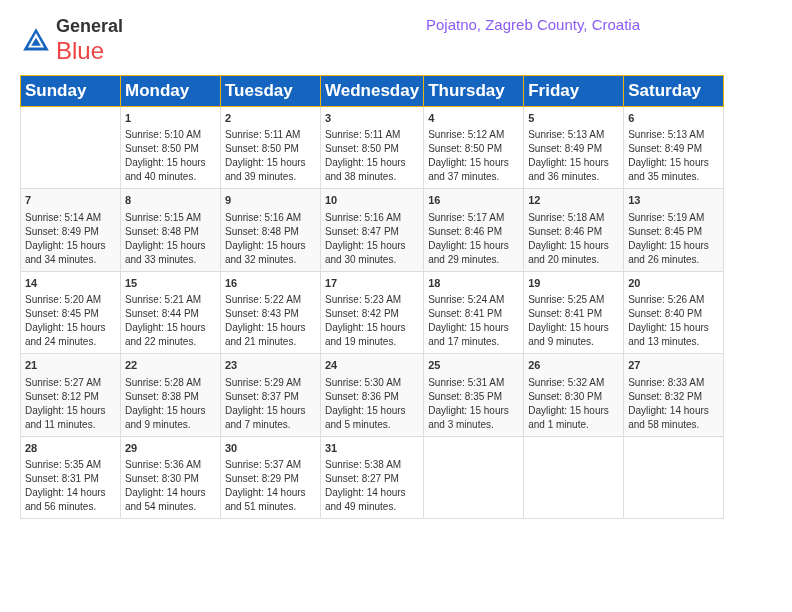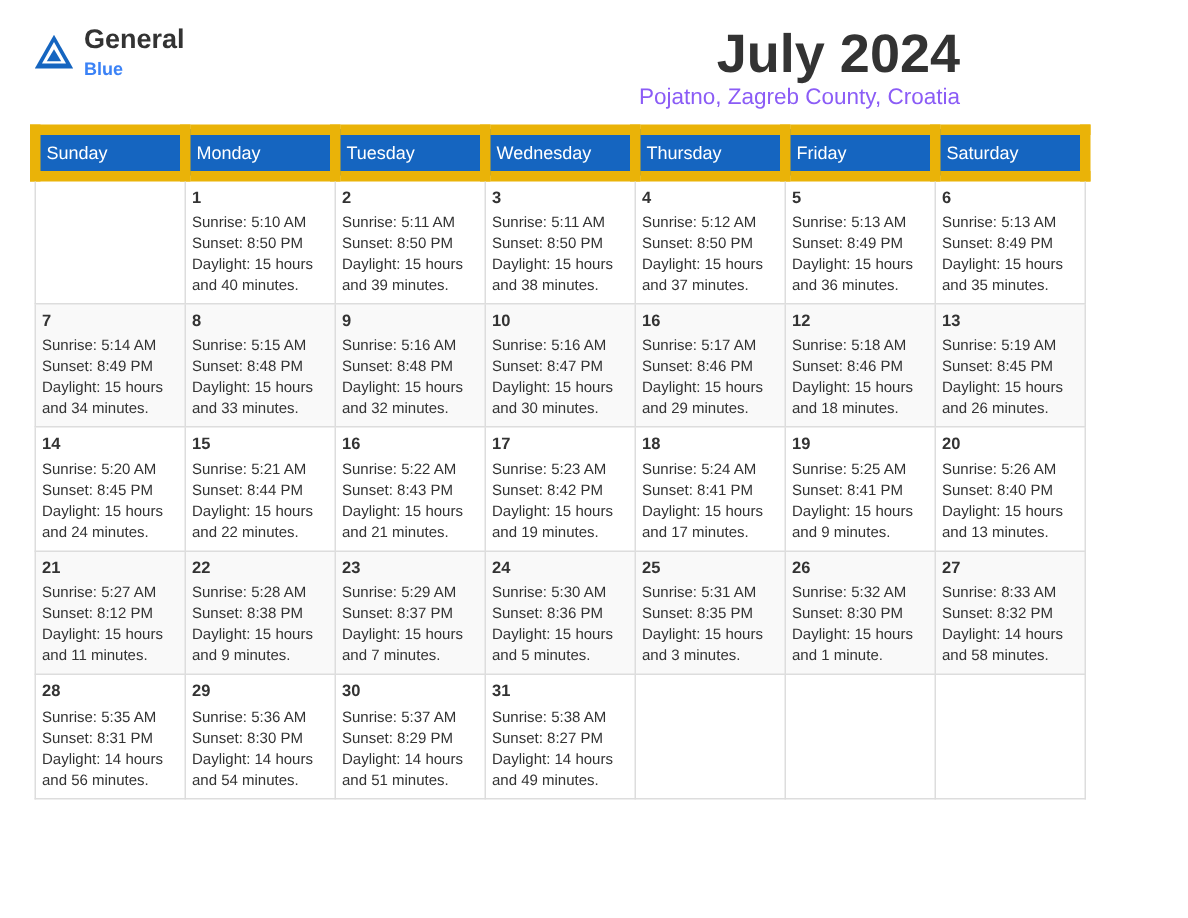--- a/index.html
+++ b/index.html
@@ -24,23 +24,23 @@
       display: flex;
       align-items: center;
       gap: 4px;
     }
     .logo-text-general {
       font-size: 18px;
       font-weight: bold;
       color: #333;
     }
     .logo-text-blue {
-      font-size: 12px;
-      font-weight: bold;
-      color: #3b82f6;
+      font-size: 24px;
+      font-weight: normal;
+      color: #ef4444;
     }
     .logo-icon {
       width: 32px;
       height: 32px;
     }
     .title-section {
       text-align: right;
     }
     .main-title {
       font-size: 36px;
@@ -57,23 +57,23 @@
       border-collapse: collapse;
       font-size: 10.5px;
     }
     thead tr {
       background-color: #1565c0;
       color: #fff;
     }
     thead th {
       padding: 5px 4px;
       text-align: left;
-      font-weight: normal;
-      font-size: 12px;
-      border: 7px solid #eab308;
+      font-weight: bold;
+      font-size: 17px;
+      border: 1px solid #eab308;
     }
     tbody tr {
       border-bottom: 1px solid #ccc;
     }
     tbody td {
       padding: 4px 4px;
       vertical-align: top;
       border: 1px solid #ddd;
       font-size: 10px;
       color: #333;
@@ -100,21 +100,20 @@
         <polygon points="20,4 36,32 4,32" fill="#1565c0"></polygon>
         <polygon points="20,10 30,28 10,28" fill="#fff"></polygon>
         <polygon points="20,16 26,26 14,26" fill="#1565c0"></polygon>
       </svg>
       <div>
         <span class="logo-text-general">General</span><br>
         <span class="logo-text-blue">Blue</span>
       </div>
     </div>
     <div class="title-section">
-      <div class="main-title">July 2024</div>
       <div class="subtitle">Pojatno, Zagreb County, Croatia</div>
     </div>
   </div>
 
   <table>
     <thead>
       <tr>
         <th>Sunday</th>
         <th>Monday</th>
         <th>Tuesday</th>
@@ -204,21 +203,21 @@
             <div>Sunrise: 5:17 AM</div>
             <div>Sunset: 8:46 PM</div>
             <div>Daylight: 15 hours</div>
             <div>and 29 minutes.</div>
           </td>
           <td>
             <span class="day-num">12</span>
             <div>Sunrise: 5:18 AM</div>
             <div>Sunset: 8:46 PM</div>
             <div>Daylight: 15 hours</div>
-            <div>and 18 minutes.</div>
+            <div>and 20 minutes.</div>
           </td>
           <td>
             <span class="day-num">13</span>
             <div>Sunrise: 5:19 AM</div>
             <div>Sunset: 8:45 PM</div>
             <div>Daylight: 15 hours</div>
             <div>and 26 minutes.</div>
           </td>
         </tr>
         <tr>

